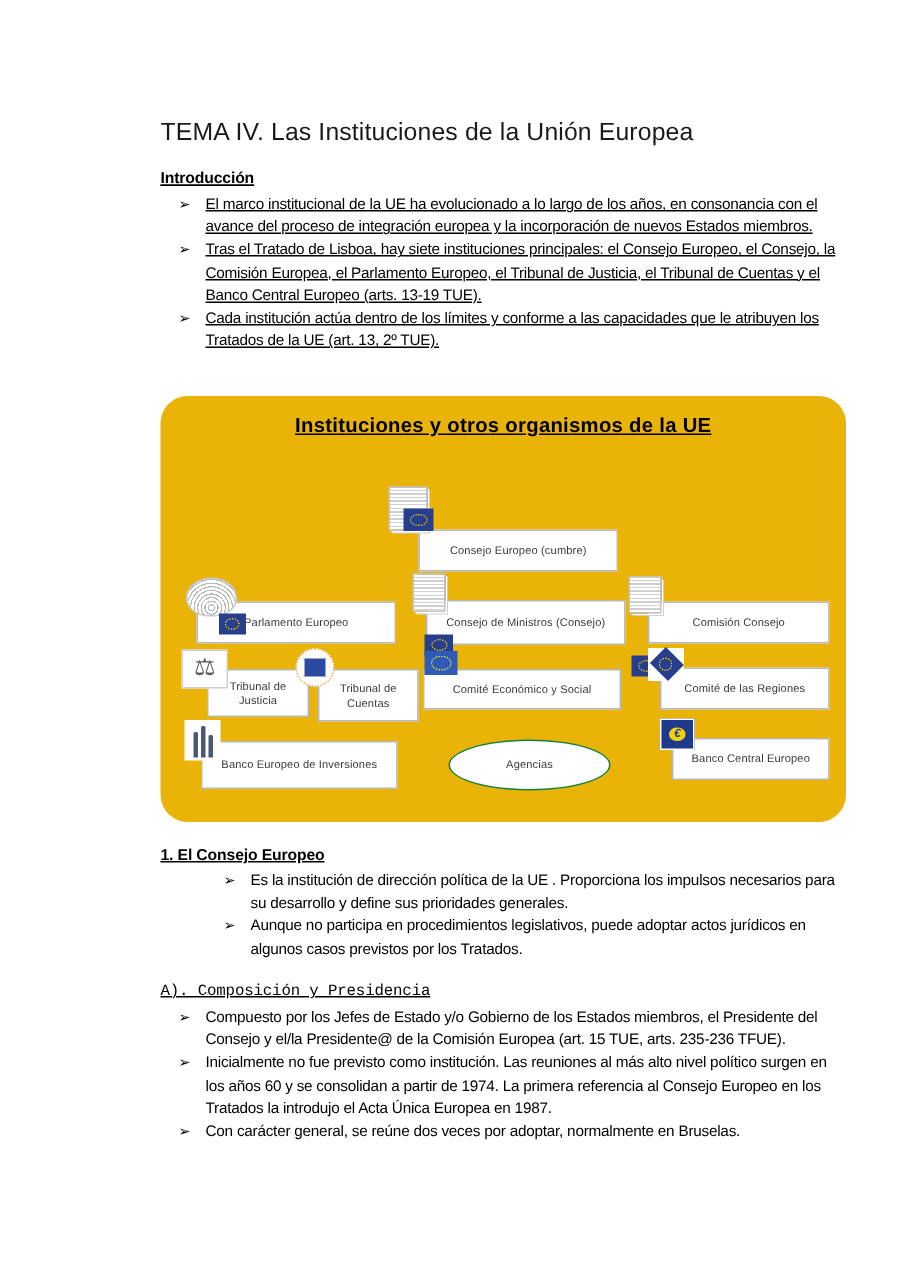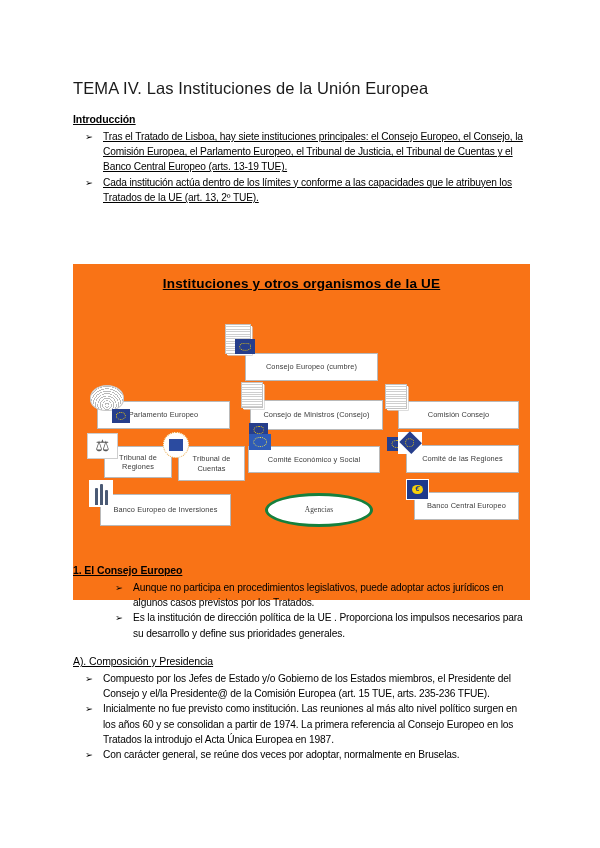--- a/index.html
+++ b/index.html
@@ -12,20 +12,21 @@
     height: 848px;
     position: relative;
     font-family: "Liberation Sans", sans-serif;
     color: #000000;
     overflow: hidden;
   }
   .page {
     position: absolute;
     inset: 0;
     padding: 0;
+    margin-left: 34px;
   }
 
   
   .doc-title {
     position: absolute;
     left: 73px;
     top: 68px;
     font-size: 16.5px;
     font-weight: 400;
     letter-spacing: 0.1px;
@@ -40,20 +41,21 @@
     text-decoration: underline;
     line-height: 15px;
     letter-spacing: -0.1px;
   }
   .sub-head {
     font-size: 10.5px;
     font-weight: normal;
     text-decoration: underline;
     line-height: 15px;
     letter-spacing: -0.1px;
+    font-family: Liberation Mono, monospace;
   }
   ul.bullets {
     list-style: none;
     margin: 2px 0 0 0;
     padding: 0;
   }
   ul.bullets li {
     position: relative;
     font-size: 10.2px;
     line-height: 15.2px;
@@ -81,22 +83,23 @@
   .block-intro { position: absolute; left: 73px; top: 112px; width: 455px; text-decoration: underline; }
   .block-s1    { position: absolute; left: 73px; top: 563px; width: 455px; }
   .block-sa    { position: absolute; left: 73px; top: 654px; width: 455px; }
 
   
   .diagram {
     position: absolute;
     left: 73px;
     top: 264px;
     width: 457px;
-    height: 336px;
-    background: #f97316;
+    height: 284px;
+    background: #eab308;
+    border-radius: 18px;
   }
   .diagram-title {
     position: absolute;
     left: 0;
     top: 12px;
     width: 100%;
     text-align: center;
     font-size: 13.5px;
     font-weight: bold;
     text-decoration: underline;
@@ -114,22 +117,21 @@
     justify-content: center;
     text-align: center;
     font-size: 7.4px;
     line-height: 9.2px;
     color: #3a3a3a;
     letter-spacing: 0.1px;
     padding: 1px 3px;
   }
   .node.ellipse {
     border-radius: 50%;
-    border: 3px solid #15803d;
-    font-family: Liberation Serif, serif;
+    border: 1px solid #15803d;
   }
 
   
   .ico {
     position: absolute;
     box-sizing: border-box;
     z-index: 3;
   }
   .euflag {
     background: #263E8C;
@@ -276,20 +278,21 @@
 </head>
 <body>
 
 <div class="page">
 
   <h1 class="doc-title">TEMA IV. Las Instituciones de la Unión Europea</h1>
 
   <div class="block-intro">
     <div class="section-head">Introducción</div>
     <ul class="bullets">
+      <li>El marco institucional de la UE ha evolucionado a lo largo de los años, en consonancia con el avance del proceso de integración europea y la incorporación de nuevos Estados miembros.</li>
       <li>Tras el Tratado de Lisboa, hay siete instituciones principales: el Consejo Europeo, el Consejo, la Comisión Europea, el Parlamento Europeo, el Tribunal de Justicia, el Tribunal de Cuentas y el Banco Central Europeo (arts. 13-19 TUE).</li>
       <li>Cada institución actúa dentro de los límites y conforme a las capacidades que le atribuyen los Tratados de la UE  (art. 13, 2º TUE).</li>
     </ul>
   </div>
 
   <div class="diagram">
 
     <div class="diagram-title">Instituciones y otros organismos de la UE</div>
 
     <div class="ico papers" style="left:152px; top:60px; width:26px; height:30px;"></div>
@@ -302,21 +305,21 @@
 
     <div class="ico papers" style="left:168px; top:118px; width:22px; height:26px;"></div>
     <div class="ico euflag" style="left:176px; top:130px; width:19px; height:14px;"></div>
     <div class="node" style="left:177px; top:136px; width:133px; height:30px;">Consejo de Ministros (Consejo)</div>
 
     <div class="ico papers" style="left:312px; top:120px; width:22px; height:25px;"></div>
     <div class="ico euflag" style="left:314px; top:130px; width:19px; height:14px;"></div>
     <div class="node" style="left:325px; top:137px; width:121px; height:28px;">Comisión Consejo</div>
 
     <div class="ico scales" style="left:14px; top:169px; width:31px; height:26px;"></div>
-    <div class="node" style="left:31px; top:182px; width:68px; height:32px;">Tribunal de Regiones</div>
+    <div class="node" style="left:31px; top:182px; width:68px; height:32px;">Tribunal de Justicia</div>
 
     <div class="ico bookseal" style="left:90px; top:168px; width:26px; height:26px;">
         <i></i>
       </div>
     <div class="node" style="left:105px; top:182px; width:67px; height:35px;">Tribunal de Cuentas</div>
 
     <div class="ico ces-icon" style="left:176px; top:170px; width:22px; height:16px;"></div>
     <div class="node" style="left:175px; top:182px; width:132px; height:27px;">Comité Económico y Social</div>
 
     <div class="ico cor-icon" style="left:325px; top:168px; width:24px; height:22px;">
@@ -336,22 +339,22 @@
     <div class="ico bce-icon" style="left:333px; top:215px; width:23px; height:21px;">
         <i>€</i>
       </div>
     <div class="node" style="left:341px; top:228px; width:105px; height:28px;">Banco Central Europeo</div>
 
   </div>
 
   <div class="block-s1">
     <div class="section-head">1. El Consejo Europeo</div>
     <ul class="bullets indent">
+      <li>Es la institución de dirección política de la UE . Proporciona los impulsos necesarios para su desarrollo y define sus prioridades generales.</li>
       <li>Aunque no participa en procedimientos legislativos, puede adoptar actos jurídicos en algunos casos previstos por los Tratados.</li>
-      <li>Es la institución de dirección política de la UE . Proporciona los impulsos necesarios para su desarrollo y define sus prioridades generales.</li>
     </ul>
   </div>
 
   <div class="block-sa">
     <div class="sub-head">A). Composición y Presidencia</div>
     <ul class="bullets">
       <li>Compuesto por los Jefes de Estado y/o Gobierno de los Estados miembros, el Presidente del Consejo y el/la Presidente@ de la Comisión Europea (art. 15 TUE, arts. 235-236 TFUE).</li>
       <li>Inicialmente no fue previsto como institución. Las reuniones al más alto nivel político surgen en los años 60 y se consolidan a partir de 1974. La primera referencia al Consejo Europeo en los Tratados la introdujo el Acta Única Europea en 1987.</li>
       <li>Con carácter general, se reúne dos veces por adoptar, normalmente en Bruselas.</li>
     </ul>

